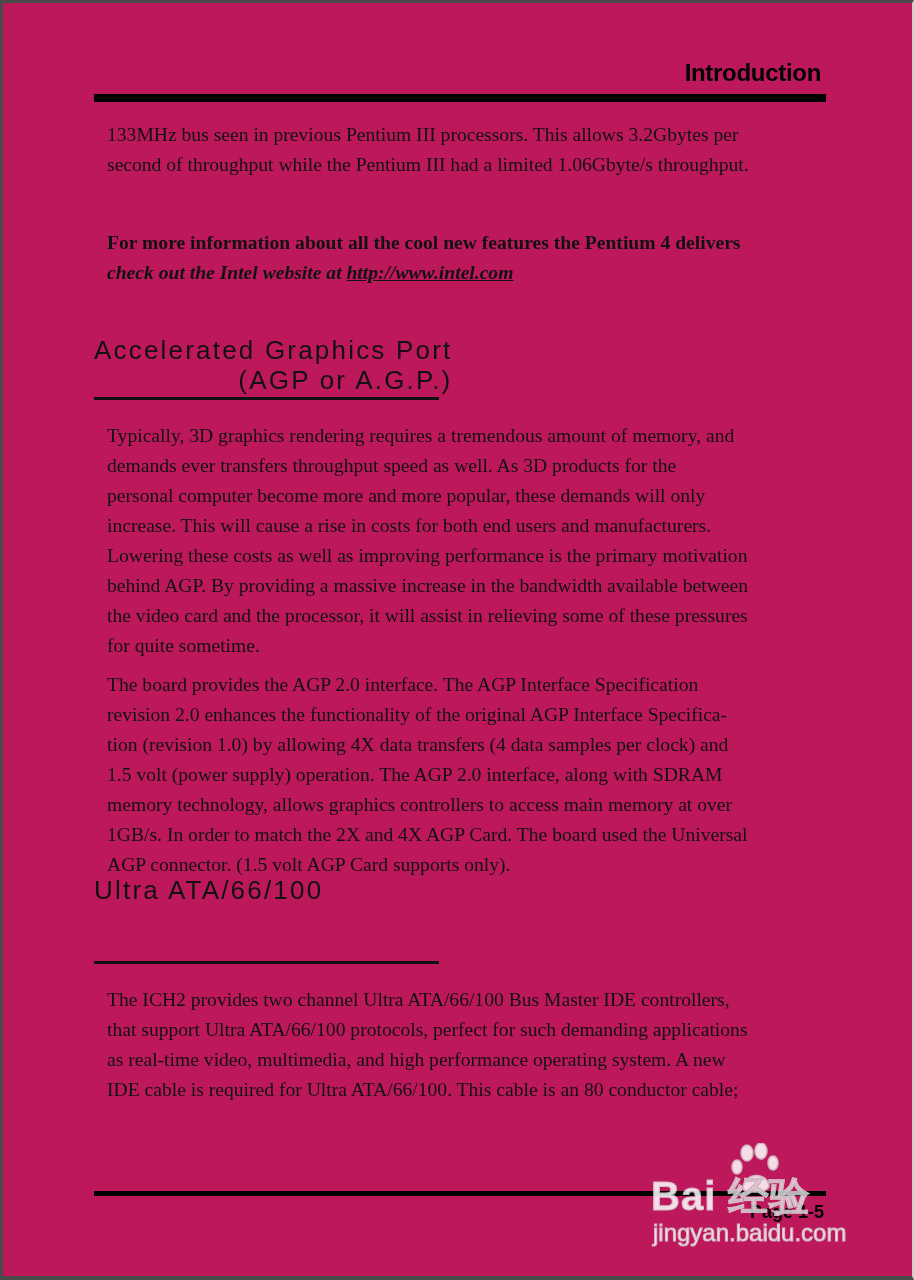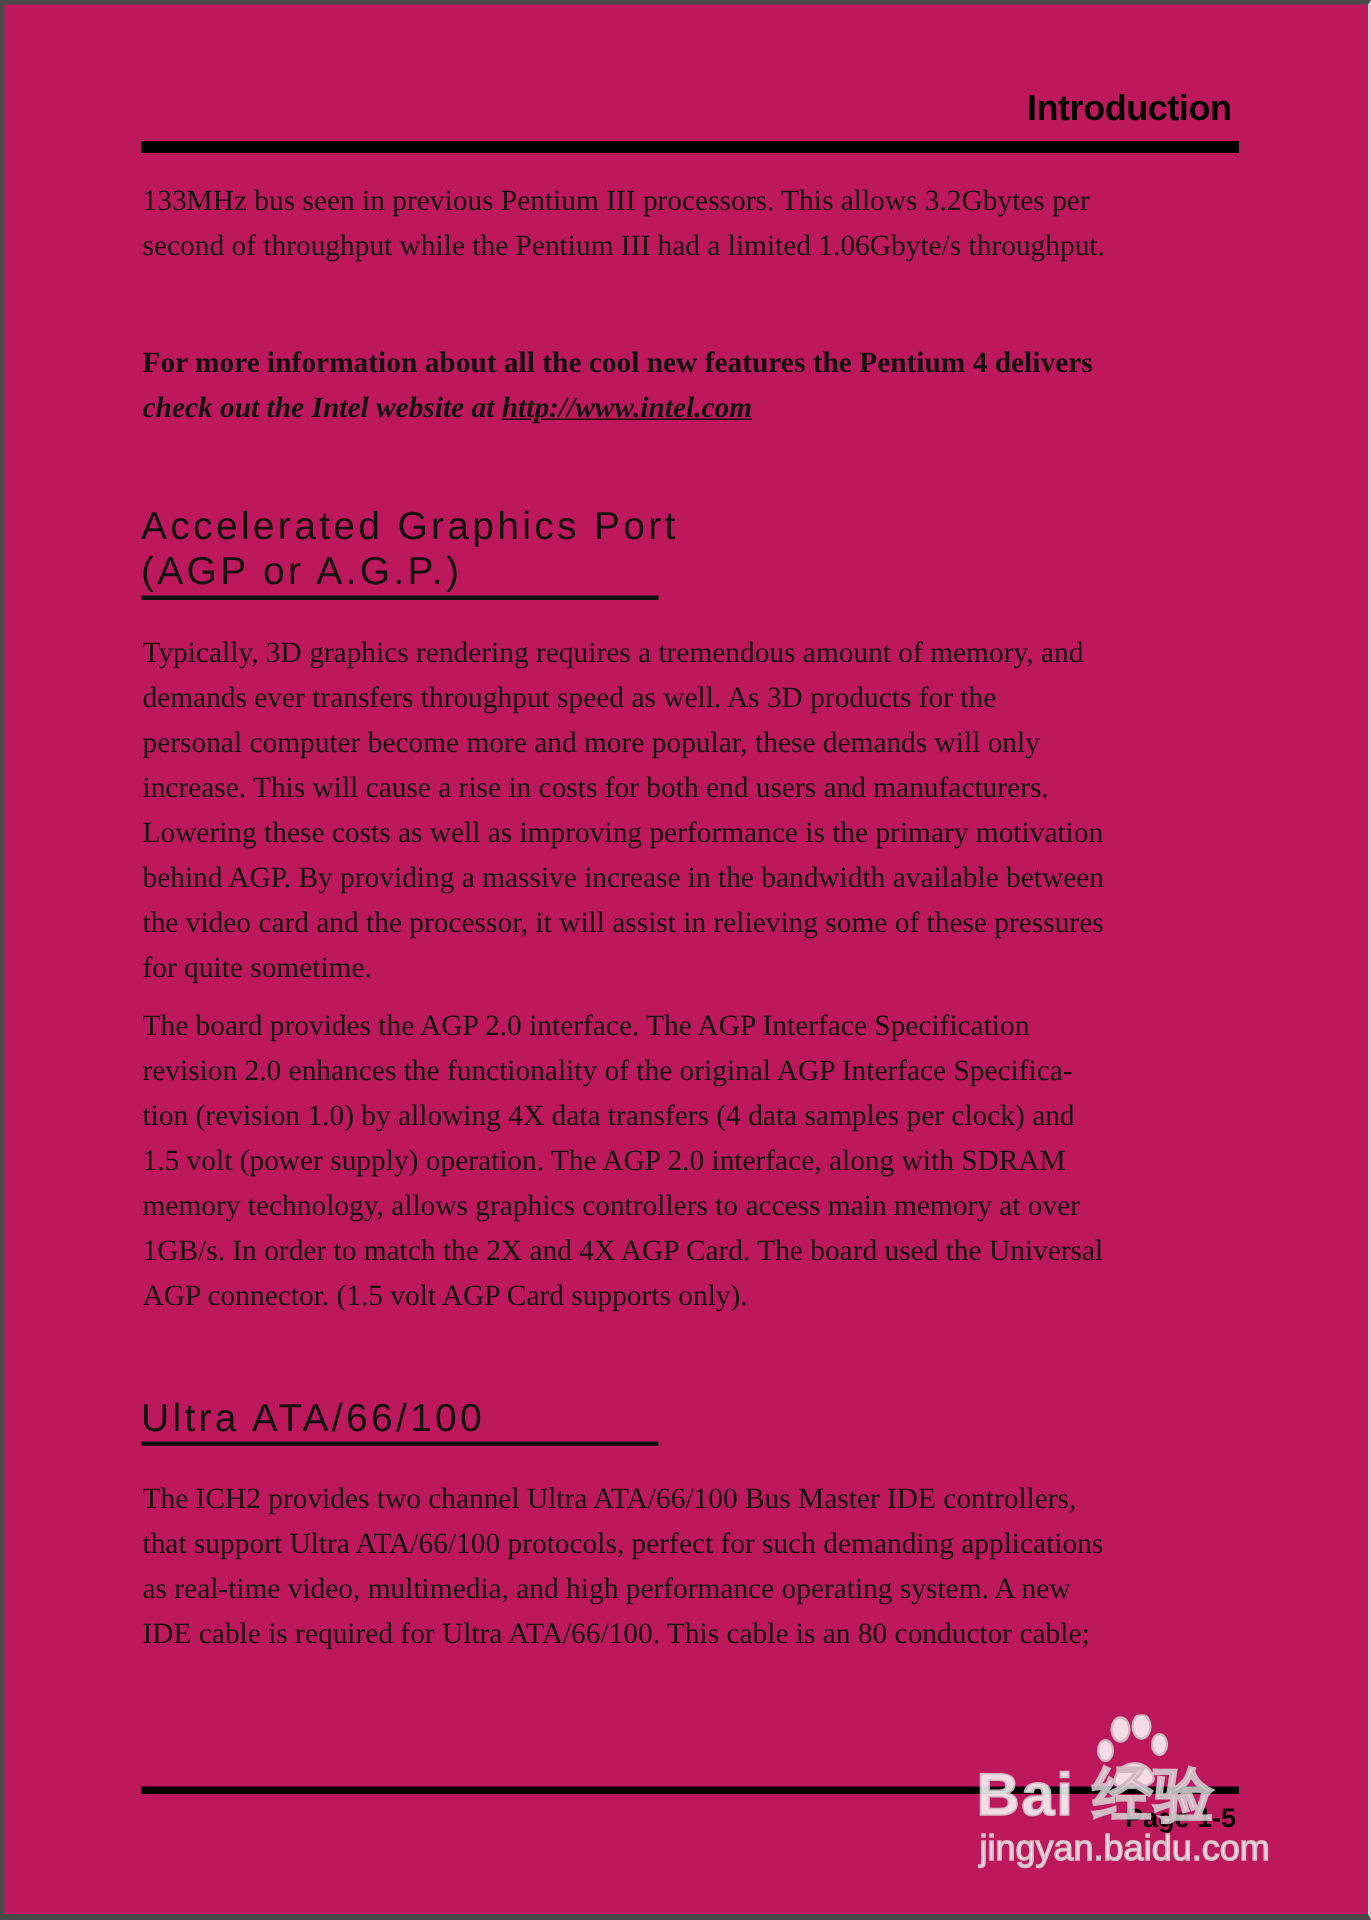--- a/index.html
+++ b/index.html
@@ -43,21 +43,21 @@
       background: #000;
     }
     .serif {
       font-family: "Liberation Serif", serif;
       font-size: 19.6px;
       color: #111;
       line-height: 30px;
     }
     .para {
       position: absolute;
-      left: 92px;
+      left: 104px;
       width: 740px;
       margin: 0;
       white-space: nowrap;
     }
     .para .line { display: block; }
     .bold-note {
       font-weight: bold;
     }
     .bold-note .italic { font-style: italic; }
     .bold-note a {
@@ -145,21 +145,21 @@
   <p class="para serif" style="top:117px;">
     <span class="line">133MHz bus seen in previous Pentium III processors. This allows 3.2Gbytes per</span>
     <span class="line">second of throughput while the Pentium III had a limited 1.06Gbyte/s throughput.</span>
   </p>
 
   <p class="para serif bold-note" style="top:225px;">
     <span class="line">For more information about all the cool new features the Pentium 4 delivers</span>
     <span class="line italic"><span>check out the Intel website at </span><a>http://www.intel.com</a></span>
   </p>
 
-  <div class="section-heading" style="top:332px;">
+  <div class="section-heading" style="top:332px;text-align:right;">
     <div>Accelerated Graphics Port</div>
     <div>(AGP or A.G.P.)</div>
   </div>
   <div class="section-rule" style="top:394px;"></div>
 
   <p class="para serif" style="top:418px;">
     <span class="line">Typically, 3D graphics rendering requires a tremendous amount of memory, and</span>
     <span class="line">demands ever transfers throughput speed as well.  As 3D products for the</span>
     <span class="line">personal computer become more and more popular, these demands will only</span>
     <span class="line">increase.  This will cause a rise in costs for both end users and manufacturers.</span>
@@ -172,21 +172,21 @@
   <p class="para serif" style="top:667px;">
     <span class="line">The board provides the AGP 2.0 interface.  The AGP Interface Specification</span>
     <span class="line">revision 2.0 enhances the functionality of the original AGP Interface Specifica-</span>
     <span class="line">tion (revision 1.0) by allowing 4X data transfers (4 data samples per clock) and</span>
     <span class="line">1.5 volt (power supply) operation.  The AGP 2.0 interface, along with SDRAM</span>
     <span class="line">memory technology, allows graphics controllers to access main memory at over</span>
     <span class="line">1GB/s.  In order to match the 2X and 4X AGP Card.  The board used the Universal</span>
     <span class="line">AGP connector. (1.5 volt AGP Card supports only).</span>
   </p>
 
-  <div class="section-heading" style="top:927px;">
+  <div class="section-heading" style="top:872px;">
     <div>Ultra ATA/66/100</div>
   </div>
   <div class="section-rule" style="top:958px;"></div>
 
   <p class="para serif" style="top:982px;">
     <span class="line">The ICH2 provides two channel Ultra ATA/66/100 Bus Master IDE controllers,</span>
     <span class="line">that support Ultra ATA/66/100 protocols, perfect for such demanding applications</span>
     <span class="line">as real-time video, multimedia, and high performance operating system.  A new</span>
     <span class="line">IDE cable is required for Ultra ATA/66/100.  This cable is an 80 conductor cable;</span>
   </p>

